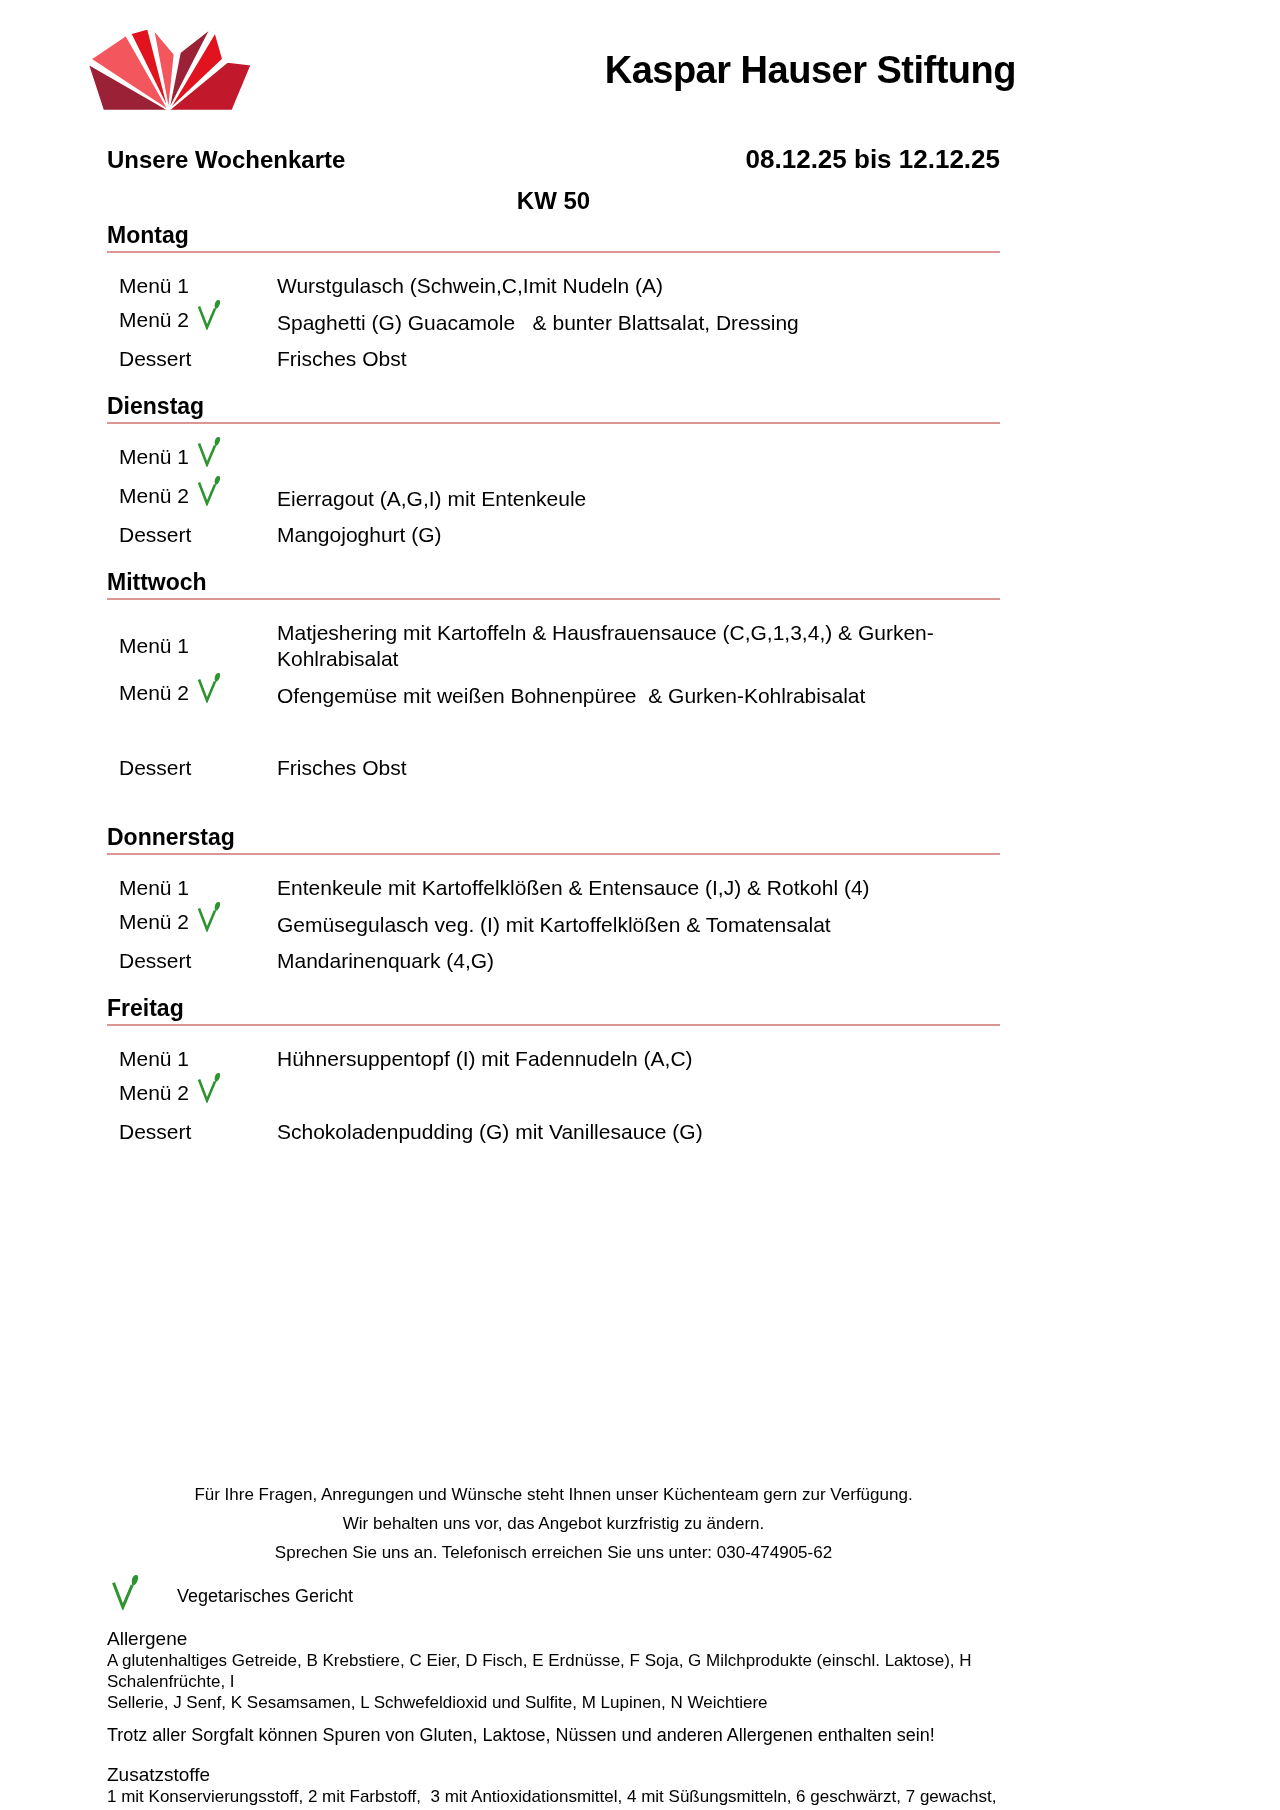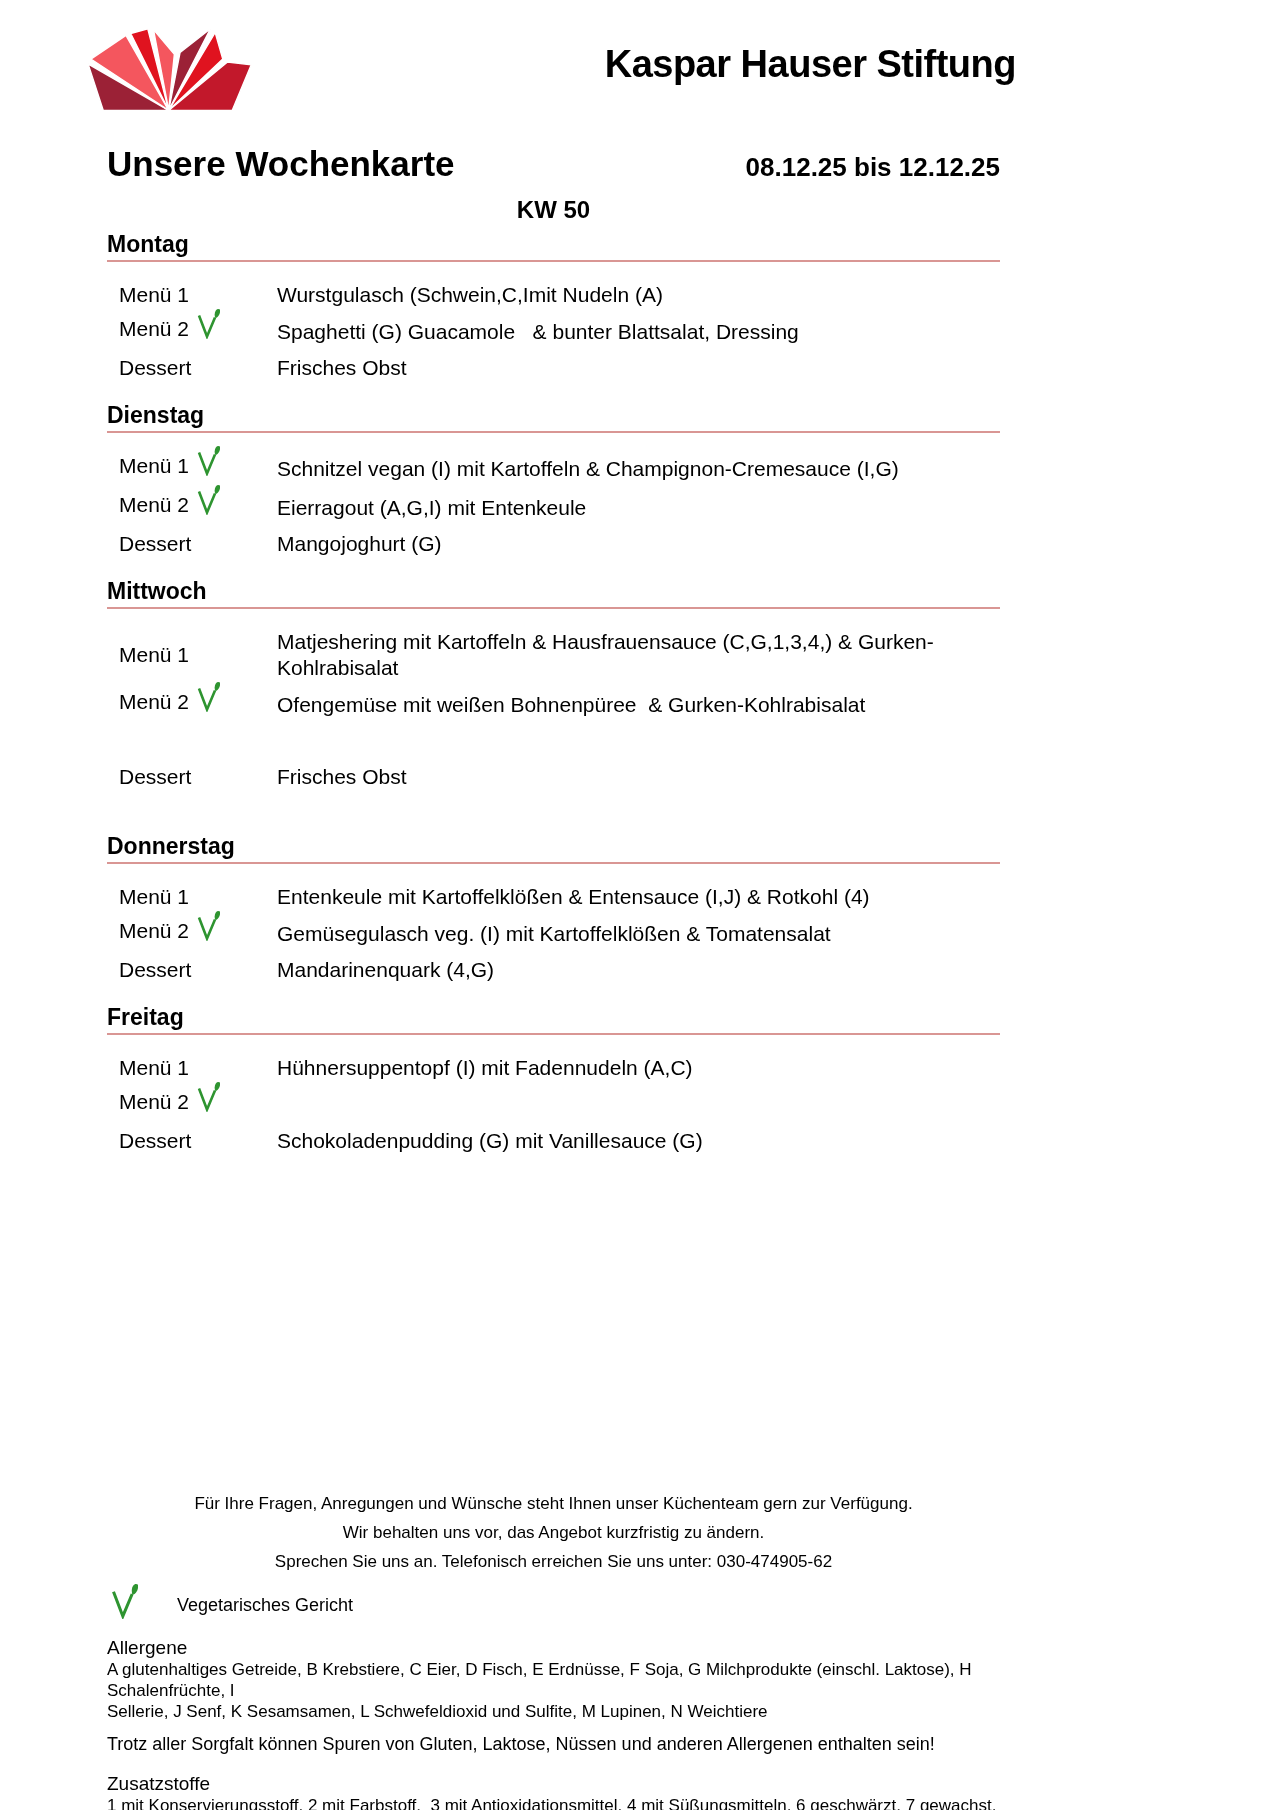--- a/index.html
+++ b/index.html
@@ -14,25 +14,25 @@
   *{box-sizing:border-box;}
   html,body{margin:0;padding:0;background:#ffffff;}
   .page{
     width:1280px;height:1810px;overflow:hidden;position:relative;
     font-family:"Liberation Sans",sans-serif;color:var(--text);background:#fff;
   }
   
   .masthead{position:relative;height:140px;}
   .logo{position:absolute;left:88px;top:28px;width:168px;height:84px;}
   .logo polygon{stroke:#ffffff;stroke-width:1.5;}
-  .brand{position:absolute;right:264px;top:43px;font-size:38px;font-weight:600;letter-spacing:-0.5px;white-space:nowrap;}
+  .brand{position:absolute;right:264px;top:49px;font-size:38px;font-weight:600;letter-spacing:-0.5px;white-space:nowrap;}
   
   .content{margin-left:107px;width:893px;}
   .title-row{display:flex;justify-content:space-between;align-items:baseline;margin-top:4px;}
-  .doc-title{margin:0;font-size:35px;font-weight:bold;}
+  .doc-title{margin:0;font-size:24px;font-weight:bold;}
   .date-range{font-size:26px;font-weight:bold;white-space:nowrap;}
   .week-row{text-align:center;font-size:24px;font-weight:bold;margin-top:12px;}
   
   .day{margin-top:20px;}
   .day-0{margin-top:6px;}
   .day-3{margin-top:42px;}
   .day-heading{
     margin:0;font-size:23px;font-weight:bold;line-height:28px;
     padding-bottom:2px;border-bottom:2px solid var(--accent-line);
   }
@@ -116,21 +116,20 @@
     <h2 class="day-heading">Dienstag</h2>
     <div class="day-rows">
   <div class="menu-row">
     <div class="row-label">
                 <span class="lbl">Menü 1</span>
   <svg class="veg" viewBox="0 0 24 30" aria-hidden="true">
     <path class="v-stroke" d="M3 7 L11 28 L19 9"></path>
     <path class="leaf" d="M19 9 C17.5 2 21.5 -1 24 1 C25 5 21 11 19 9 Z"></path>
   </svg>
 </div>
-    <div class="row-text">Schnitzel vegan (I) mit Kartoffeln &amp; Champignon-Cremesauce (I,G)</div>
   </div>
 
   <div class="menu-row">
     <div class="row-label">
                 <span class="lbl">Menü 2</span>
   <svg class="veg" viewBox="0 0 24 30" aria-hidden="true">
     <path class="v-stroke" d="M3 7 L11 28 L19 9"></path>
     <path class="leaf" d="M19 9 C17.5 2 21.5 -1 24 1 C25 5 21 11 19 9 Z"></path>
   </svg>
 </div>

